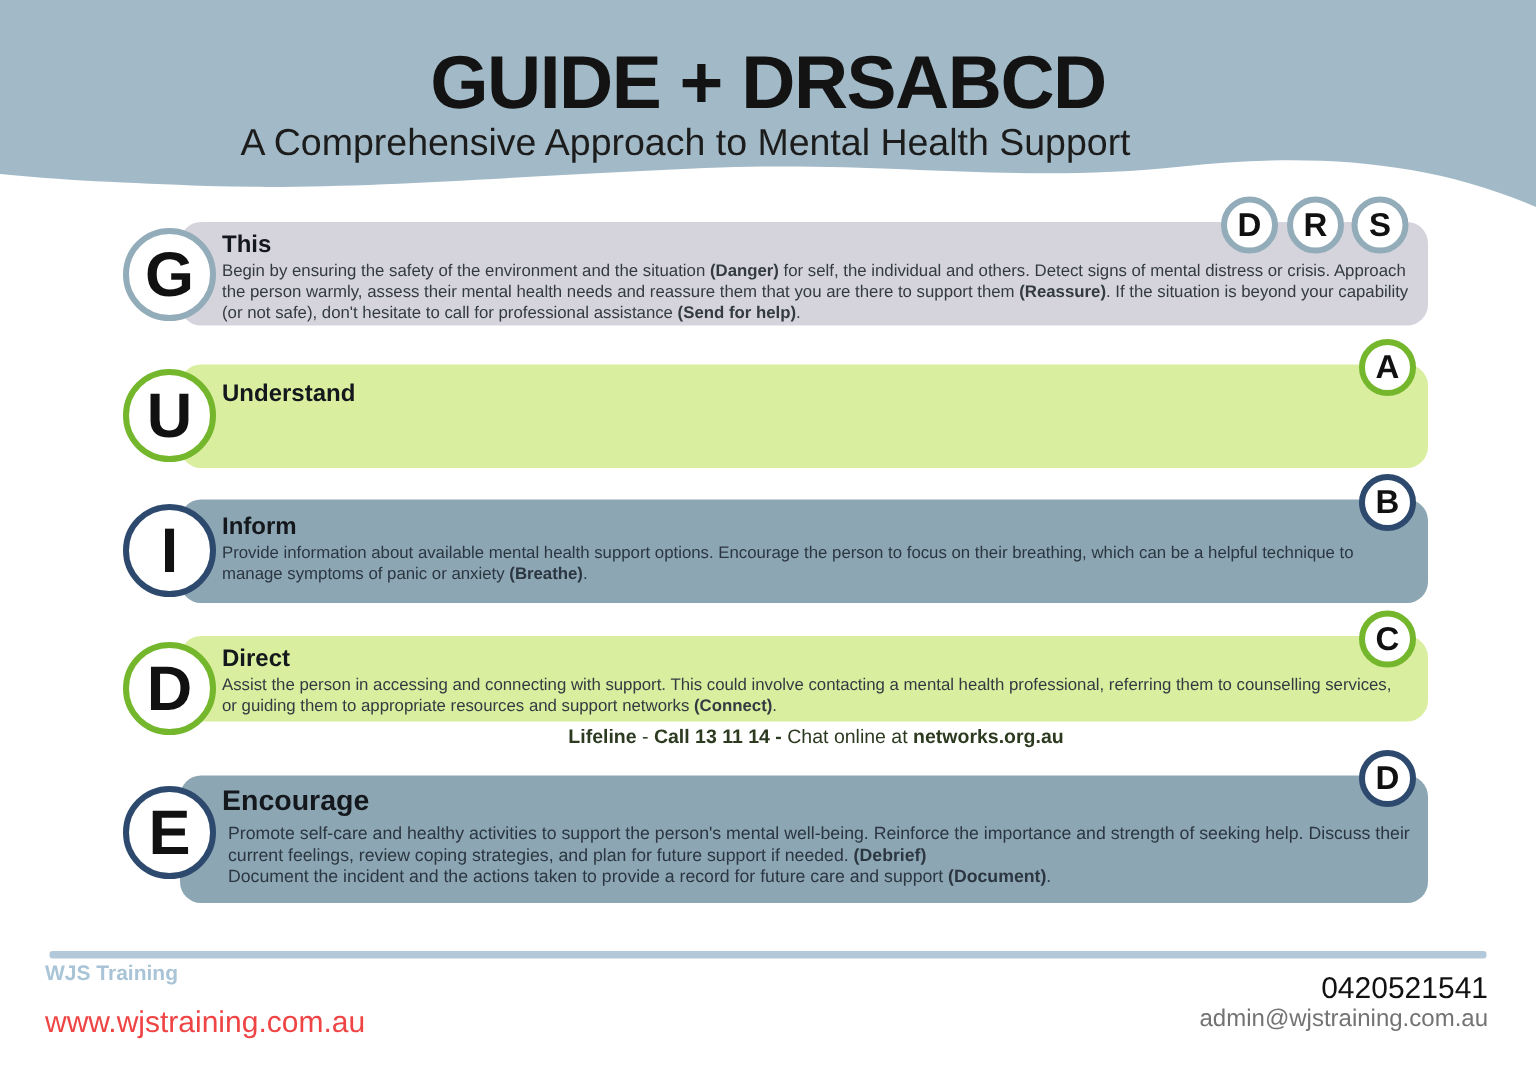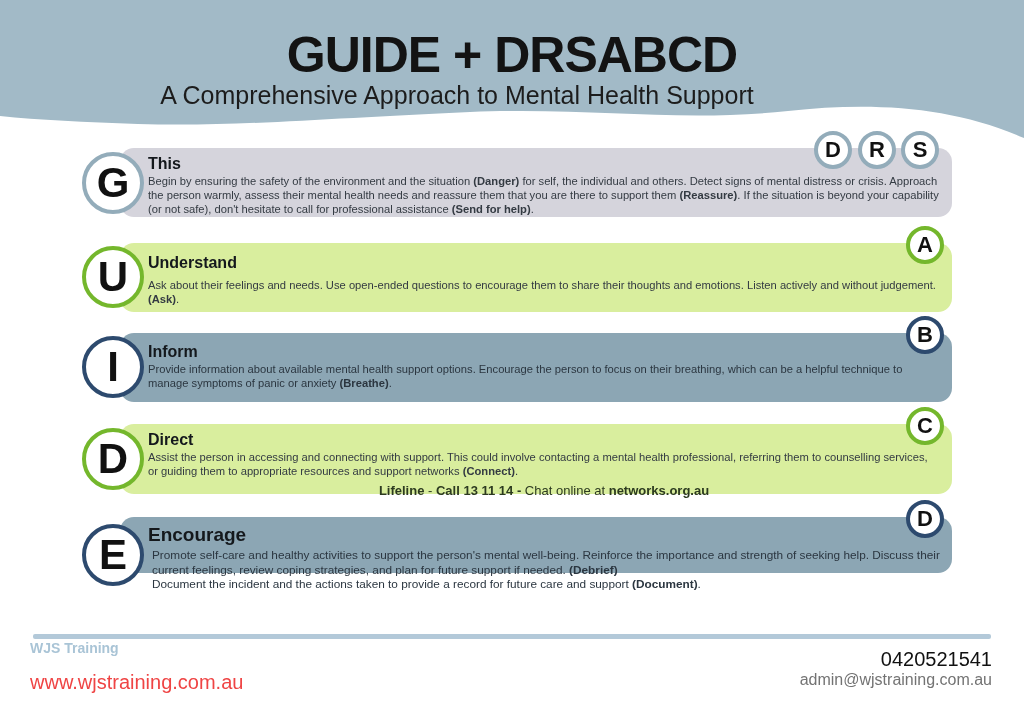--- a/index.html
+++ b/index.html
@@ -74,43 +74,42 @@
     <div class="row-heading">This</div>
     <div class="row-body"><span>Begin by ensuring the safety of the environment and the situation </span><span style="font-weight: 700;">(Danger)</span><span> for self, the individual and others. Detect signs of mental distress or crisis. Approach the person warmly, assess their mental health needs and reassure them that you are there to support them </span><span style="font-weight: 700;">(Reassure)</span><span>. If the situation is beyond your capability (or not safe), don't hesitate to call for professional assistance </span><span style="font-weight: 700;">(Send for help)</span><span>.</span></div>
   </div>
   <div class="big-circle ring-gray" style="top:152px;">G</div>
   <div class="badge ring-gray" style="left:814px; top:131px;">D</div>
   <div class="badge ring-gray" style="left:858px; top:131px;">R</div>
   <div class="badge ring-gray" style="left:901px; top:131px;">S</div>
 
   <div class="bar bar-green" style="top:243px; height:69px;">
     <div class="row-heading" style="margin-top:4px; margin-bottom:7px;">Understand</div>
-    <div class="row-body"><span>Ask about their feelings and needs. Use open-ended questions to encourage them to share their thoughts and emotions. Listen actively and without judgement. </span><span style="font-weight: 700;">(Ask)</span><span>.</span></div>
   </div>
   <div class="big-circle ring-green" style="top:246px;">U</div>
   <div class="badge ring-green" style="left:906px; top:226px;">A</div>
 
   <div class="bar bar-slate" style="top:333px; height:69px;">
     <div class="row-heading" style="margin-top:3px;">Inform</div>
     <div class="row-body slate"><span>Provide information about available mental health support options. Encourage the person to focus on their breathing, which can be a helpful technique to manage symptoms of panic or anxiety </span><span style="font-weight: 700;">(Breathe)</span><span>.</span></div>
   </div>
   <div class="big-circle ring-navy" style="top:336px;">I</div>
   <div class="badge ring-navy" style="left:906px; top:316px;">B</div>
 
-  <div class="bar bar-green" style="top:424px; height:70px;">
+  <div class="bar bar-green" style="top:424px; height:57px;">
     <div class="row-heading">Direct</div>
     <div class="row-body"><span>Assist the person in accessing and connecting with support. This could involve contacting a mental health professional, referring them to counselling services, or guiding them to appropriate resources and support networks </span><span style="font-weight: 700;">(Connect)</span><span>.</span></div>
     <div class="contacts">
       <span><span style="font-weight: 700;">Lifeline</span><span> - </span><span style="font-weight: 700;">Call 13 11 14 - </span><span>Chat online at </span><span style="font-weight: 700;">networks.org.au</span></span>
     </div>
   </div>
   <div class="big-circle ring-green" style="top:428px;">D</div>
   <div class="badge ring-green" style="left:906px; top:407px;">C</div>
 
-  <div class="bar bar-slate" style="top:517px; height:56px;">
+  <div class="bar bar-slate" style="top:517px; height:85px;">
     <div class="row-heading big">Encourage</div>
     <div class="row-body slate bigger"><span>Promote self-care and healthy activities to support the person's mental well-being. Reinforce the importance and strength of seeking help. Discuss their current feelings, review coping strategies, and plan for future support if needed. </span><span style="font-weight: 700;">(Debrief)</span><br><span>Document the incident and the actions taken to provide a record for future care and support </span><span style="font-weight: 700;">(Document)</span><span>.</span></div>
   </div>
   <div class="big-circle ring-navy" style="top:524px;">E</div>
   <div class="badge ring-navy" style="left:906px; top:500px;">D</div>
 
   <div class="divider"></div>
   <div class="footer-brand">WJS Training</div>
   <div class="footer-web">www.wjstraining.com.au</div>
   <div class="footer-phone">0420521541</div>

